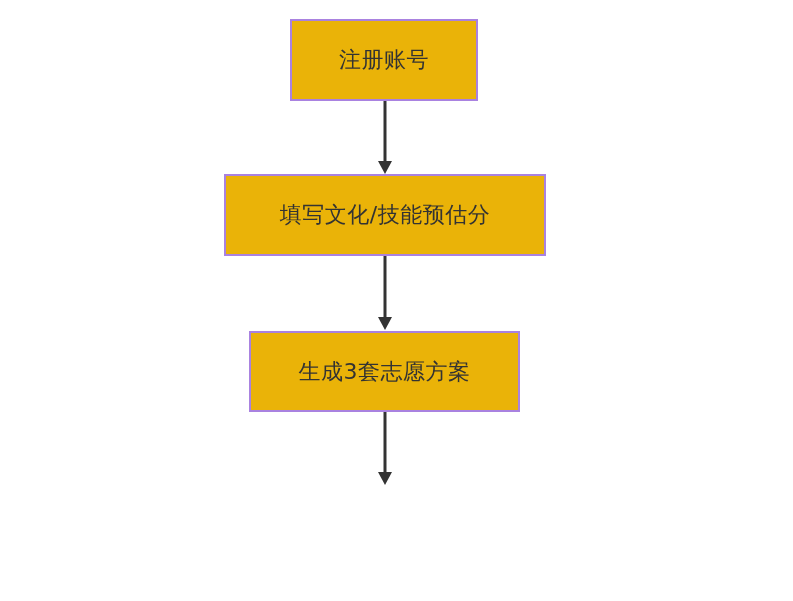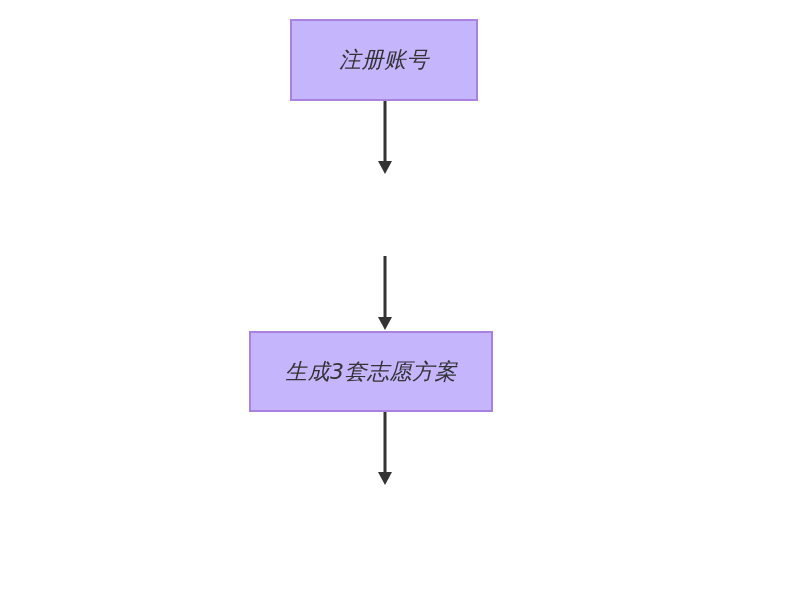--- a/index.html
+++ b/index.html
@@ -14,26 +14,25 @@
   #canvas {
     position: relative;
     width: 793px;
     height: 601px;
     background: #ffffff;
     overflow: hidden;
   }
   .node {
     position: absolute;
     box-sizing: border-box;
-    background: #c4b5fd;
+    background: #eab308;
     border: 2px solid #a982e0;
     display: flex;
     align-items: center;
     justify-content: center;
-    font-style: italic;
   }
   .node-label {
     color: #333333;
     font-size: 22px;
     line-height: 1;
     letter-spacing: 0.5px;
     white-space: nowrap;
     font-family: "DejaVu Sans", "Liberation Sans", sans-serif;
   }
   .edge {
@@ -67,19 +66,22 @@
 
   <svg class="edge" style="left:371px; top:412px; width:28px; height:75px;" width="28" height="75" viewBox="0 0 28 75">
     <line class="edge-line" x1="14" y1="0" x2="14" y2="62"></line>
     <polygon class="edge-head" points="7,60 21,60 14,73"></polygon>
   </svg>
 
   <div class="node" style="left:290px; top:19px; width:188px; height:82px;">
     <span class="node-label">注册账号</span>
   </div>
 
+  <div class="node" style="left:224px; top:174px; width:322px; height:82px;">
+    <span class="node-label">填写文化/技能预估分</span>
+  </div>
 
-  <div class="node" style="left:249px; top:331px; width:244px; height:81px;">
+  <div class="node" style="left:249px; top:331px; width:271px; height:81px;">
     <span class="node-label">生成3套志愿方案</span>
   </div>
 
 
 </div>
 
 </body></html>

